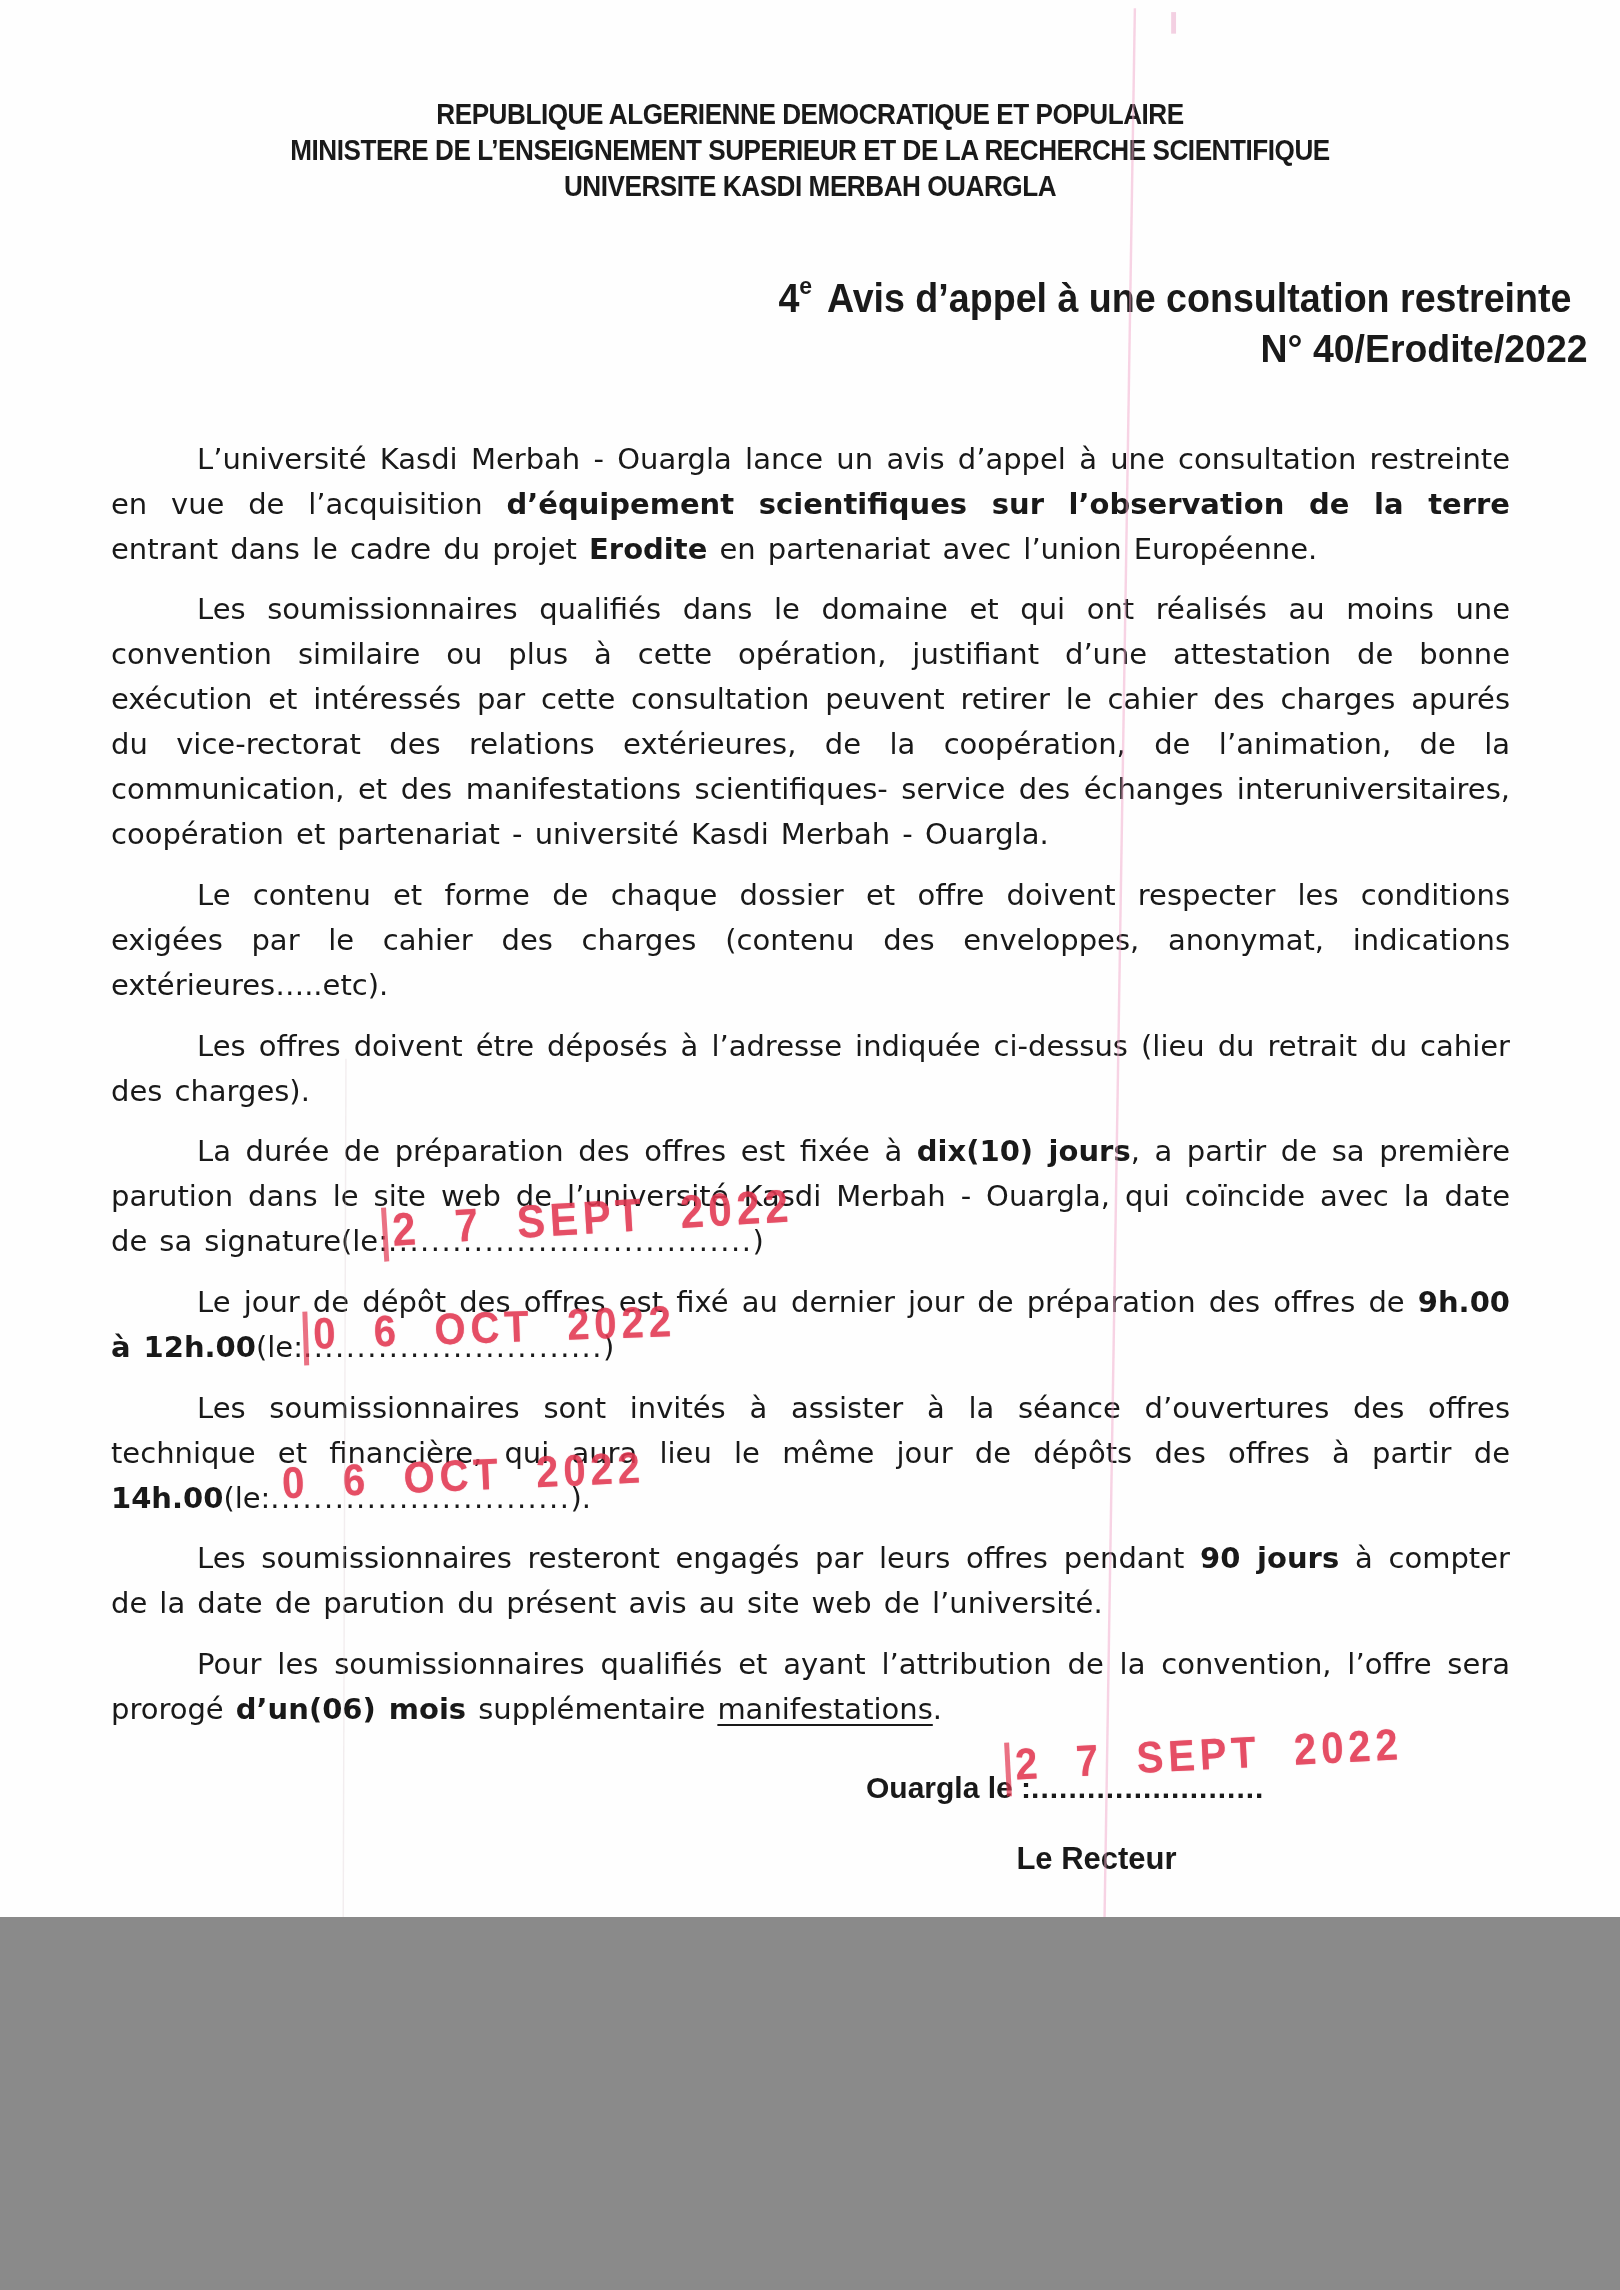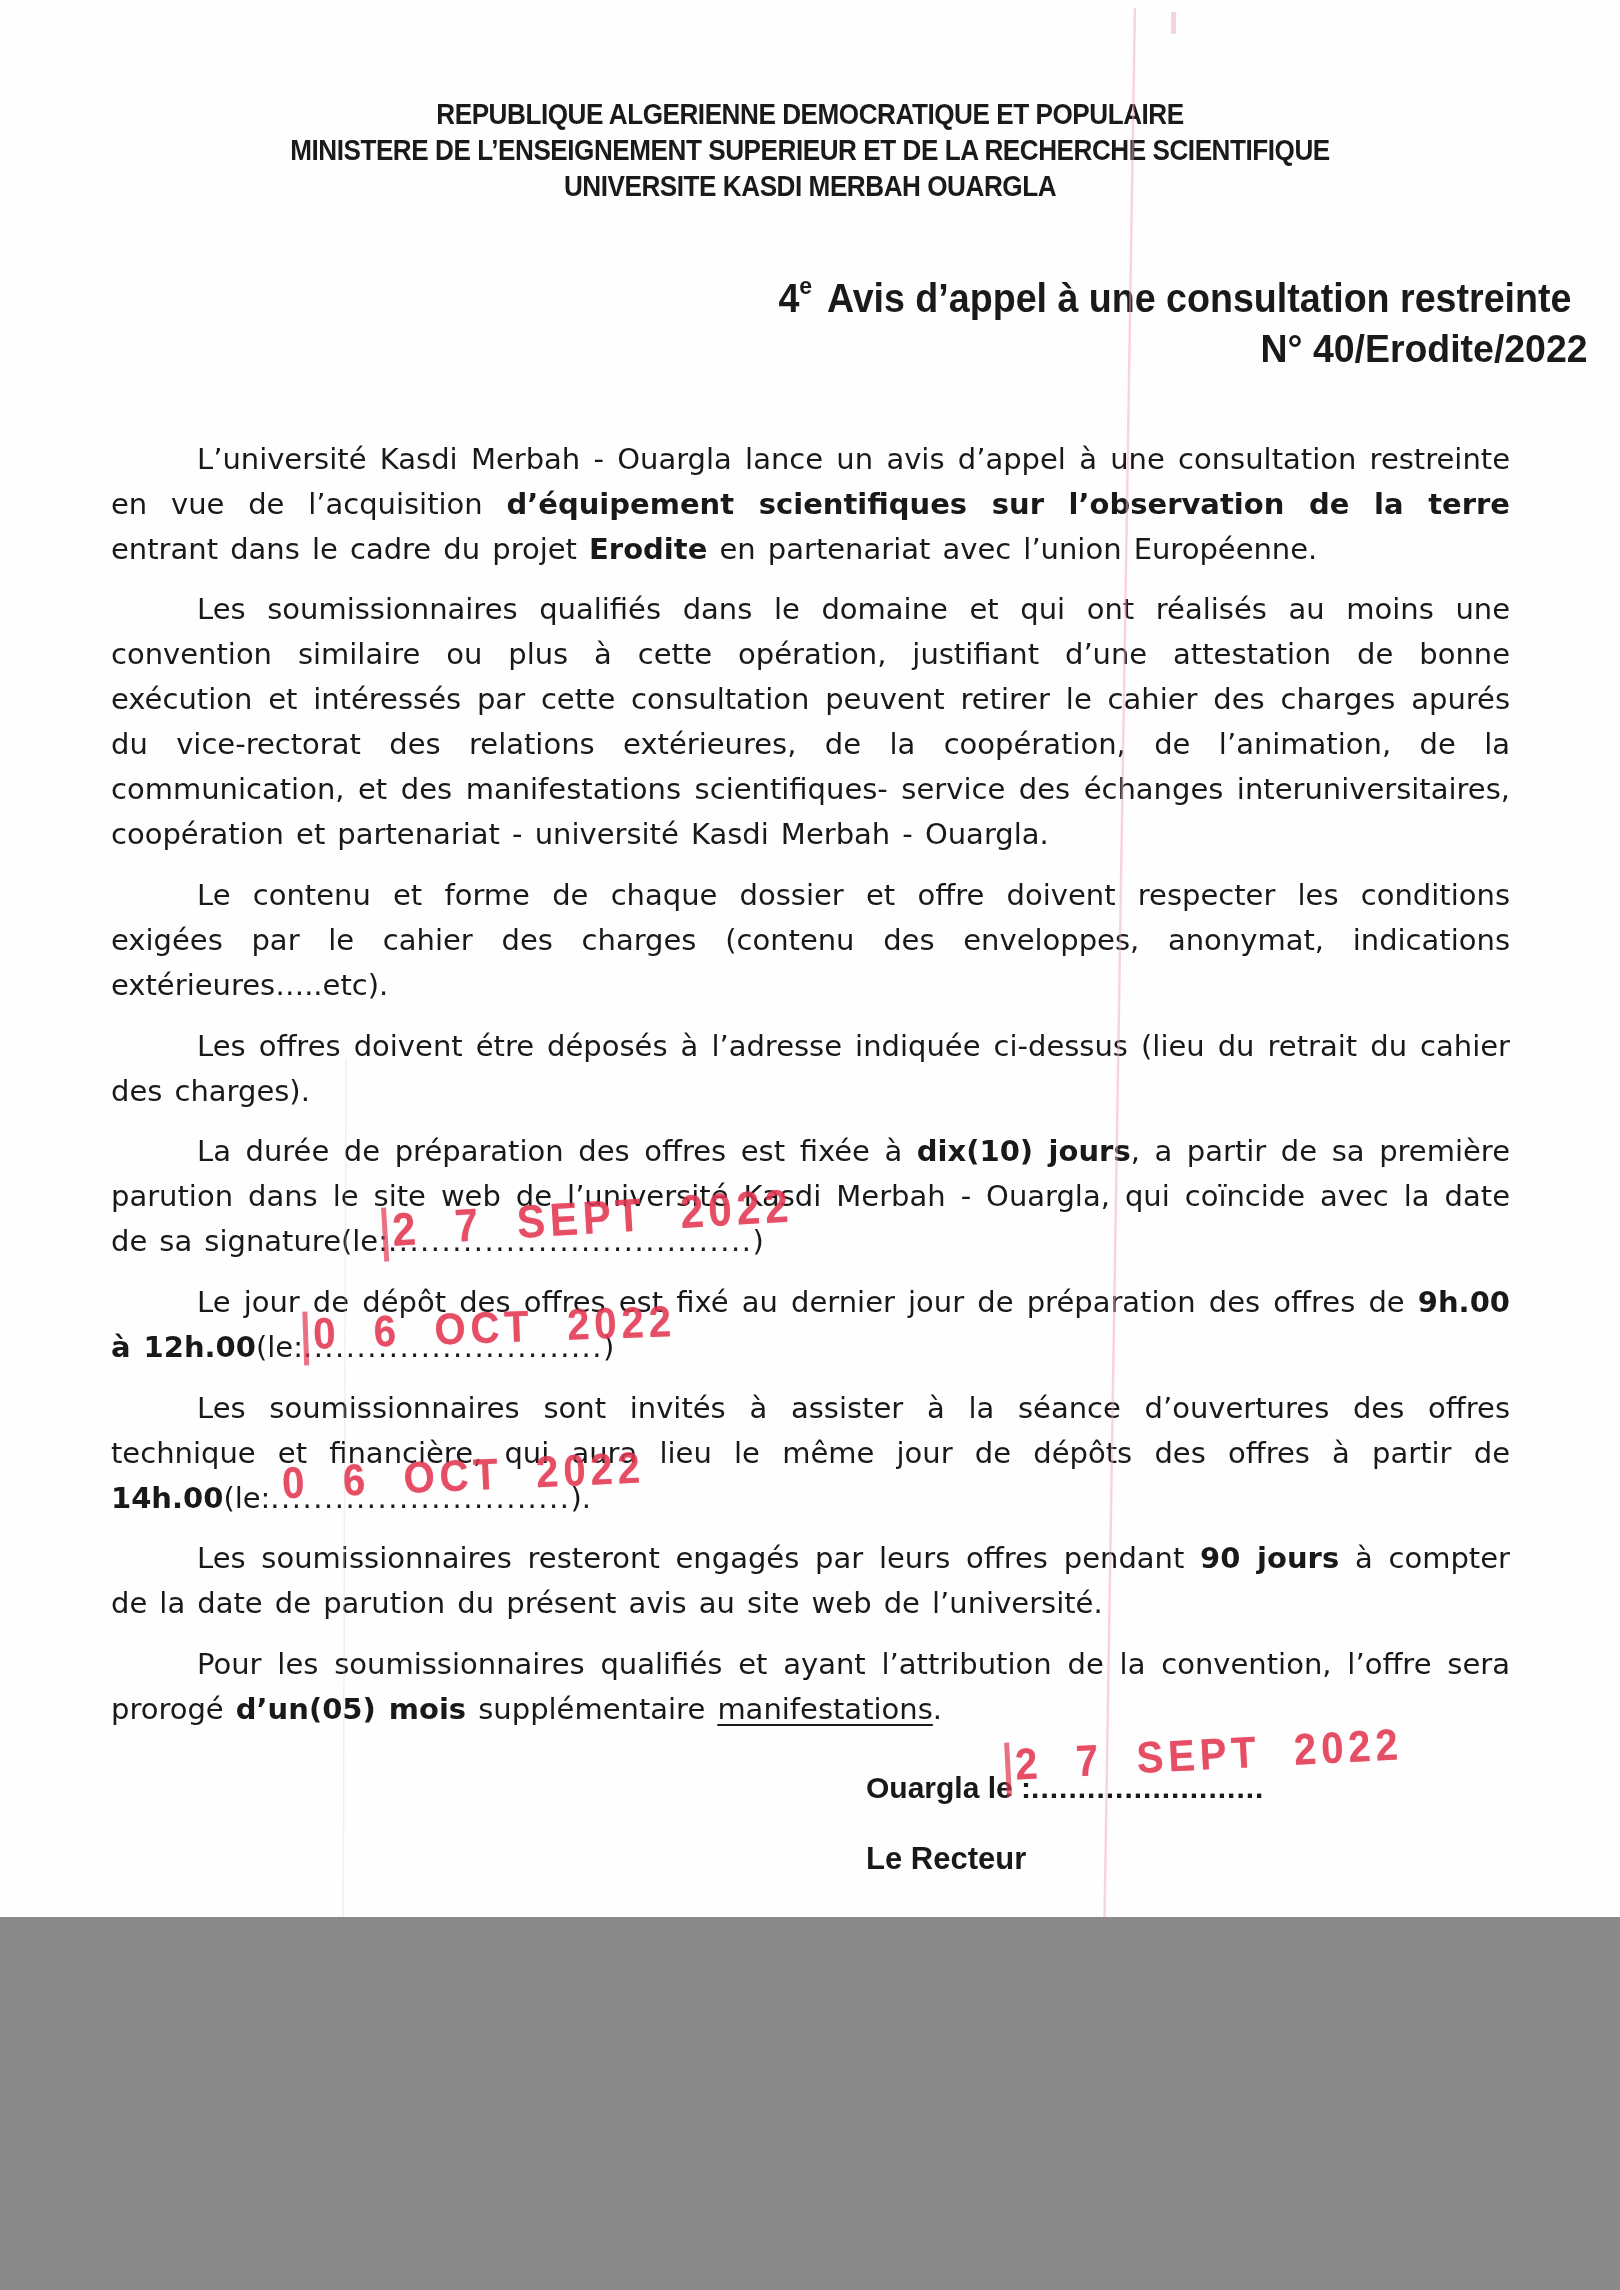--- a/index.html
+++ b/index.html
@@ -115,20 +115,21 @@
     font-family:"Liberation Sans","DejaVu Sans",sans-serif;
   }
   .ouargla{
     font-weight:bold;
     font-size:30px;
     white-space:nowrap;
   }
   .ouargla .dots{letter-spacing:1px;}
   .recteur{
     margin-top:25.5px;
+    text-align:center;
     font-weight:bold;
     font-size:31px;
   }
   
   .overlay{
     position:absolute;
     inset:0;
     width:1620px;height:2291px;
     pointer-events:none;
     z-index:4;
@@ -162,21 +163,21 @@
     <p class="para"><span>Les offres doivent étre déposés à l’adresse indiquée ci-dessus (lieu du retrait du cahier des charges).</span></p>
 
     <p class="para"><span>La durée de préparation des offres est fixée à </span><span class="b">dix(10) jours</span><span>, a partir de sa première parution dans le site web de l’université Kasdi Merbah - Ouargla, qui coïncide avec la date de sa signature(le:</span><span class="dotline"><span class="dots">..................................</span><span class="stamp st-a bar">2 7  SEPT  2022</span></span><span>)</span></p>
 
     <p class="para"><span>Le jour de dépôt des offres est fixé au dernier jour de préparation des offres de </span><span class="b">9h.00 à 12h.00</span><span>(le:</span><span class="dotline"><span class="dots">............................</span><span class="stamp st-b bar">0 6  OCT  2022</span></span><span>)</span></p>
 
     <p class="para"><span>Les soumissionnaires sont invités à assister à la séance d’ouvertures des offres technique et financière, qui aura lieu le même jour de dépôts des offres à partir de </span><span class="b">14h.00</span><span>(le:</span><span class="dotline"><span class="dots">............................</span><span class="stamp st-c">0 6  OCT  2022</span></span><span>).</span></p>
 
     <p class="para"><span>Les soumissionnaires resteront engagés par leurs offres pendant </span><span class="b">90 jours</span><span> à compter de la date de parution du présent avis au site web de l’université.</span></p>
 
-    <p class="para"><span>Pour les soumissionnaires qualifiés et ayant l’attribution de la convention, l’offre sera prorogé </span><span class="b">d’un(05) mois</span><span> supplémentaire </span><span class="u">manifestations</span><span>.</span></p>
+    <p class="para"><span>Pour les soumissionnaires qualifiés et ayant l’attribution de la convention, l’offre sera prorogé </span><span class="b">d’un(06) mois</span><span> supplémentaire </span><span class="u">manifestations</span><span>.</span></p>
 
     <div class="sigblock">
       <div class="ouargla"><span>Ouargla le :</span><span class="dotline"><span class="dots">.........................</span><span class="stamp st-d bar">2 7  SEPT  2022</span></span></div>
       <div class="recteur">Le Recteur</div>
     </div>
   </div>
 
   <svg class="overlay" viewBox="0 0 1653 2337" aria-hidden="true">
     <defs>
       <filter id="grunge" x="-10%" y="-10%" width="120%" height="120%">

